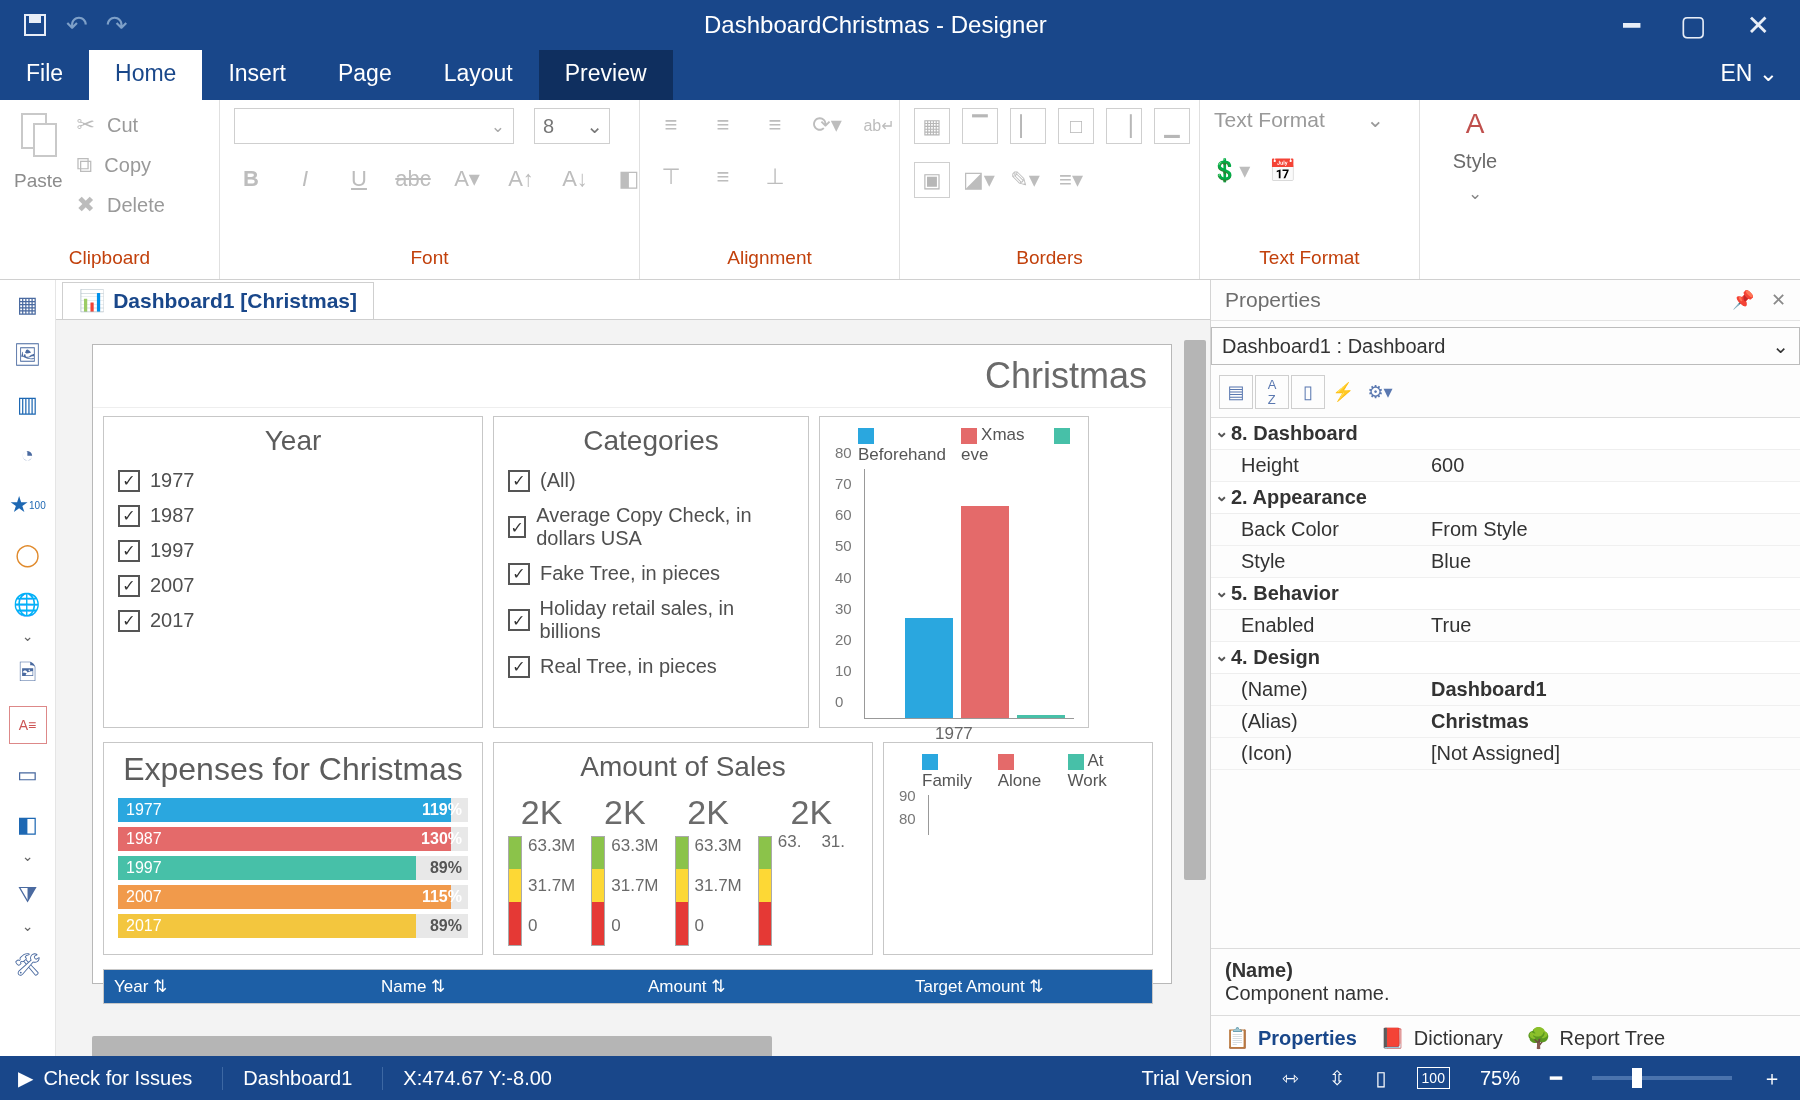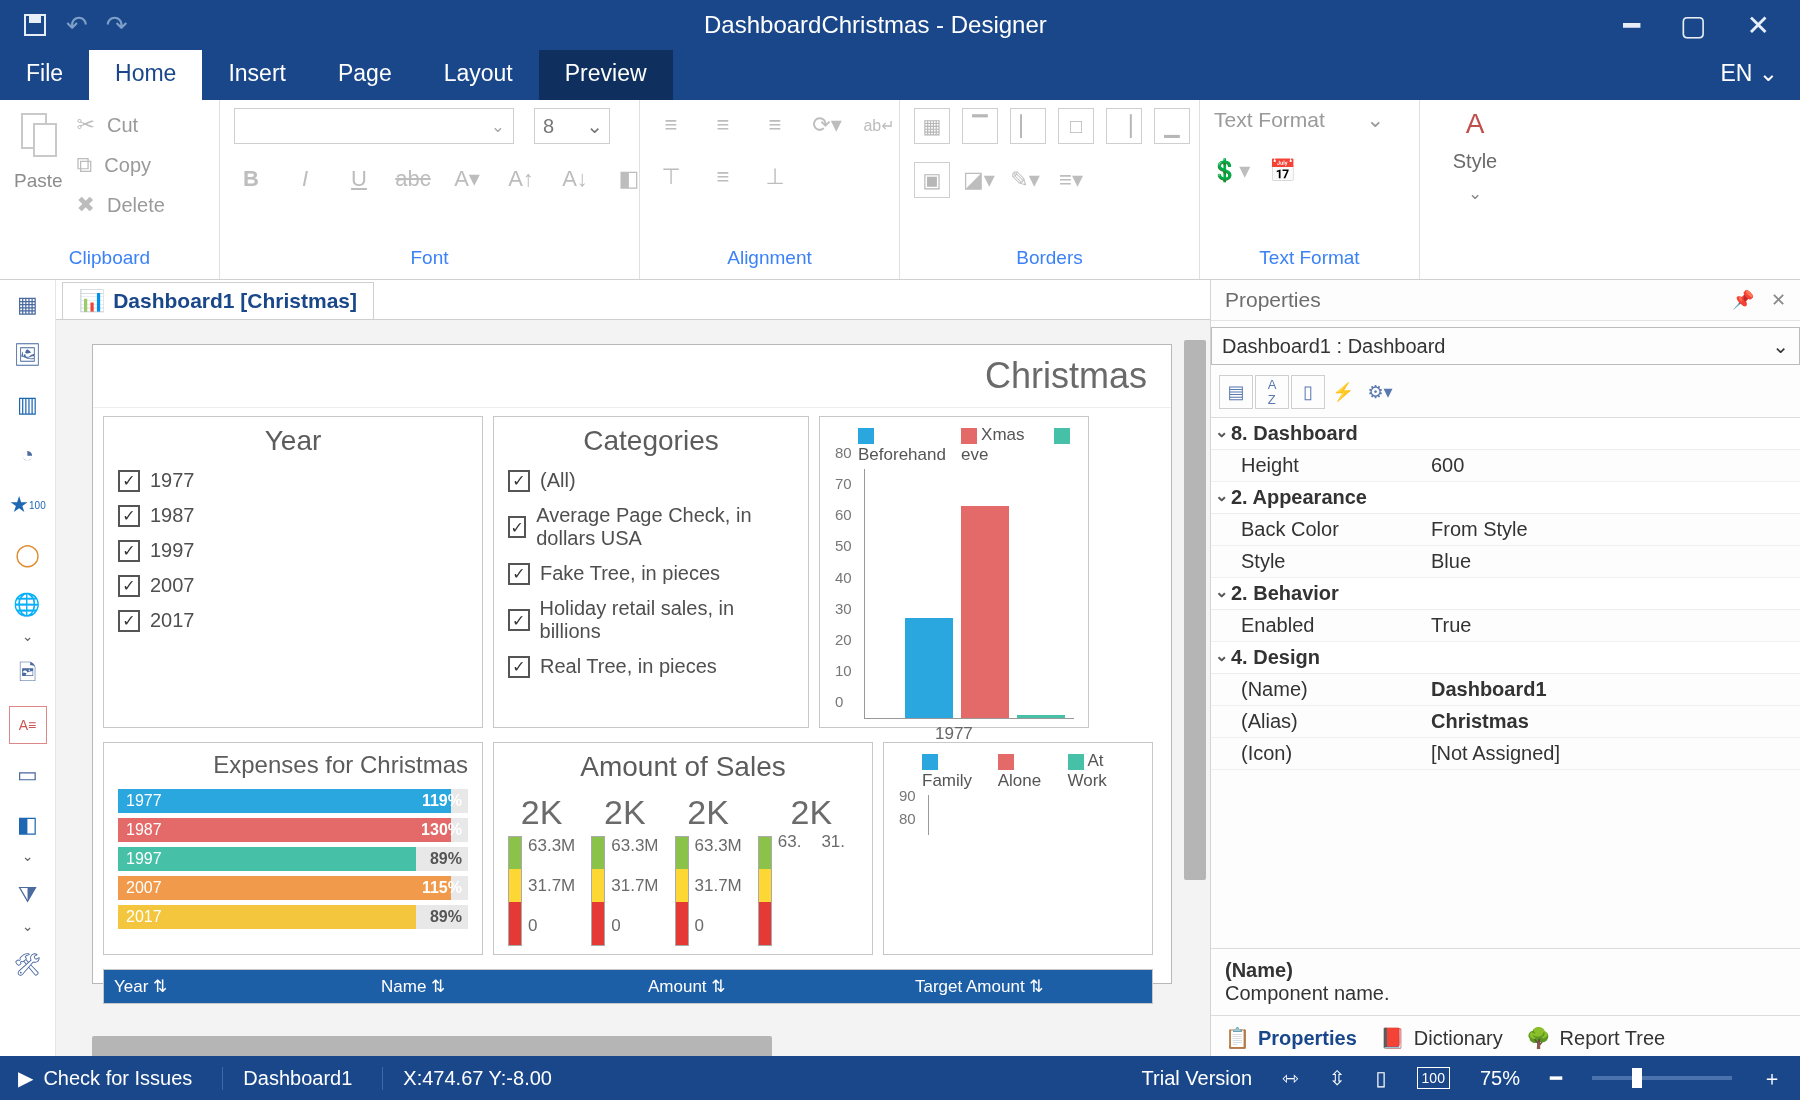--- a/index.html
+++ b/index.html
@@ -9,21 +9,21 @@
   .titlebar .title { flex:1; text-align:center; font-size:24px; color:#fff; font-weight:400; }
   .titlebar .wincontrols { display:flex; gap:40px; padding-right:30px; font-size:28px; }
   .ribbon-tabs { height:50px; background:#19478a; display:flex; align-items:stretch; color:#fff; font-size:23px; }
   .ribbon-tabs .tab { padding:10px 26px 0; cursor:pointer; }
   .ribbon-tabs .tab.active { background:#fff; color:#19478a; }
   .ribbon-tabs .tab.dark { background:#0f2f5f; }
   .ribbon-tabs .lang { margin-left:auto; padding:10px 22px 0 0; }
   .ribbon { height:180px; background:#fff; border-bottom:1px solid #d0d0d0; display:flex; }
   .rgroup { border-right:1px solid #e0e0e0; display:flex; flex-direction:column; padding:8px 14px 0; color:#9a9a9a; }
   .rgroup .gbody { flex:1; display:flex; align-items:flex-start; gap:14px; }
-  .rgroup .glabel { text-align:center; font-size:19px; color:#3b82f6; padding:6px 0 10px; }
+  .rgroup .glabel { text-align:center; font-size:19px; color:#c2410c; padding:6px 0 10px; }
   .icon-box { width:36px; height:36px; border:1px solid #cfcfcf; display:inline-flex; align-items:center; justify-content:center; font-size:20px; color:#b7b7b7; }
   .font-sel { width:280px; height:36px; border:1px solid #cfcfcf; }
   .size-sel { width:76px; height:36px; border:1px solid #cfcfcf; margin-left:8px; padding-left:8px; color:#777; font-size:20px; display:inline-flex; align-items:center; justify-content:space-between; padding-right:6px;}
   .toolbtn { width:34px; height:34px; display:inline-flex; align-items:center; justify-content:center; font-size:22px; color:#bdbdbd; }
   .row { display:flex; align-items:center; gap:12px; }
   .col { display:flex; flex-direction:column; gap:10px; }
 
   .workspace { position:absolute; top:280px; left:0; right:0; bottom:40px; display:flex; }
   .side-rail { width:56px; background:#fff; border-right:1px solid #e5e5e5; display:flex; flex-direction:column; align-items:center; padding-top:6px; gap:12px; }
   .side-rail .ritem { width:38px; height:38px; display:flex; align-items:center; justify-content:center; font-size:22px; color:#4a6aa0; cursor:pointer; }
@@ -303,21 +303,21 @@
           </div>
           <div class="panel" style="width:316px;">
             <h3>Categories</h3>
             <div id="cat-items">
                 <div class="cb-line">
                   <span class="cb">✓</span>
                   <span>(All)</span>
                 </div>
                 <div class="cb-line">
                   <span class="cb">✓</span>
-                  <span>Average Page Check, in dollars USA</span>
+                  <span>Average Copy Check, in dollars USA</span>
                 </div>
                 <div class="cb-line">
                   <span class="cb">✓</span>
                   <span>Fake Tree, in pieces</span>
                 </div>
                 <div class="cb-line">
                   <span class="cb">✓</span>
                   <span>Holiday retail sales, in billions</span>
                 </div>
                 <div class="cb-line">
@@ -347,21 +347,21 @@
                 <div class="cbar" style="left:96px;height:212.5px;background:#e46a6a;"></div>
                 <div class="cbar" style="left:152px;height:3.125px;background:#47c0a8;"></div>
                 <div class="xcat" style="left:70px;">1977</div>
               </div>
             <div style="height:8px;"></div>
           </div>
         </div>
 
         <div class="d-row" style="margin-top:-2px;">
           <div class="panel" style="width:380px;">
-            <h3 style="text-align:right;font-size:24px;">Expenses for Christmas</h3>
+            <h3 style="text-align:center;font-size:32px;">Expenses for Christmas</h3>
             <div class="bars" id="exp-bars">
                 <div class="bar" style="background:#2aa7df;">
       <span class="lbl">1977</span>
       <div class="bar-rest" style="width:5%;"></div>
       <span class="pct" style="color:#fff;">119%</span>
     </div>
                 <div class="bar" style="background:#e46a6a;">
       <span class="lbl">1987</span>
       <div class="bar-rest" style="width:5%;"></div>
       <span class="pct" style="color:#fff;">130%</span>
@@ -487,21 +487,21 @@
       </div>
         <div class="pg-group">2. Appearance</div>
         <div class="pg-row">
         <div class="k">Back Color</div>
           <div class="v ">From Style</div>
       </div>
         <div class="pg-row">
         <div class="k">Style</div>
           <div class="v ">Blue</div>
       </div>
-        <div class="pg-group">2. Behavior</div>
+        <div class="pg-group">5. Behavior</div>
         <div class="pg-row">
         <div class="k">Enabled</div>
           <div class="v ">True</div>
       </div>
         <div class="pg-group">4. Design</div>
         <div class="pg-row">
         <div class="k">(Name)</div>
           <div class="v bold">Dashboard1</div>
       </div>
         <div class="pg-row">

